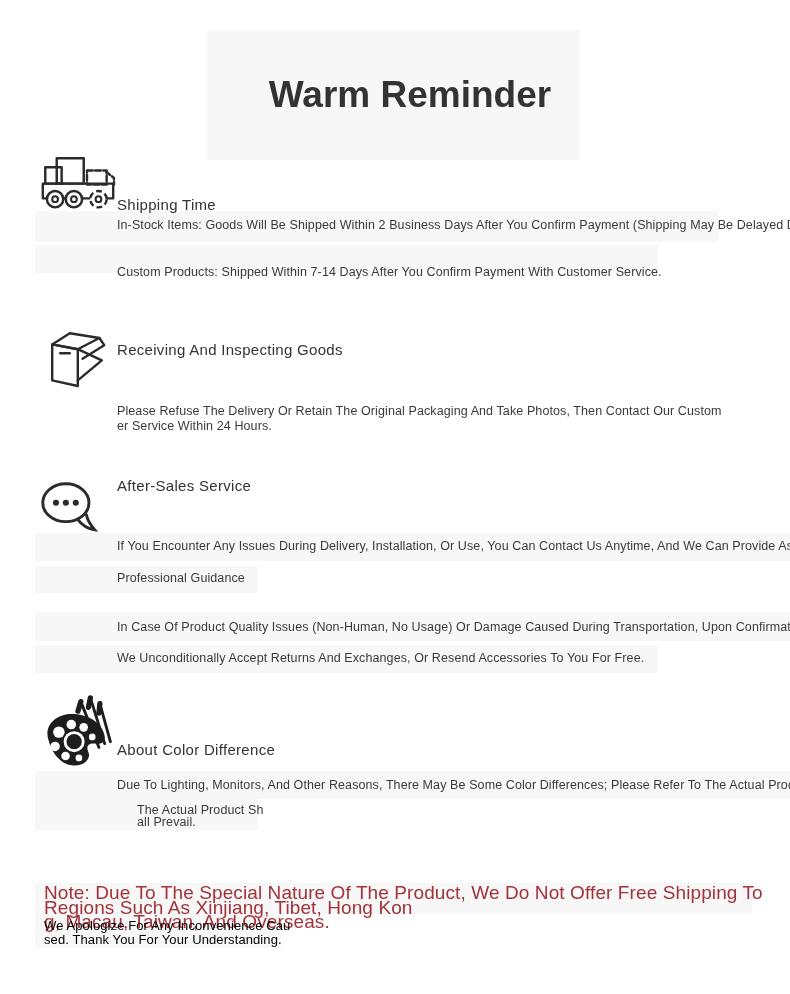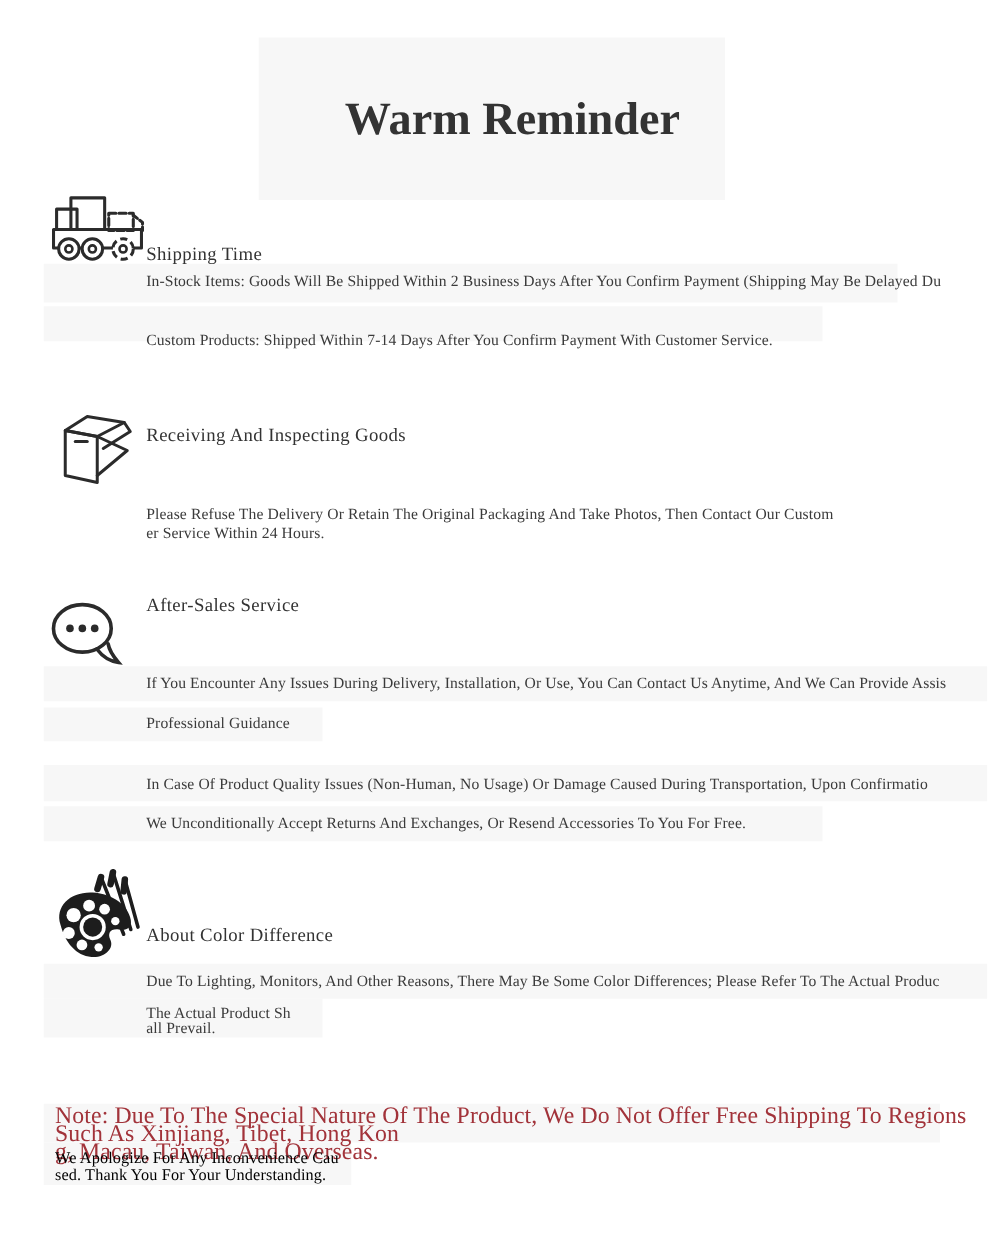--- a/index.html
+++ b/index.html
@@ -1,18 +1,18 @@
 <!DOCTYPE html>
 <html><head>
 <meta charset="utf-8">
 <style>
   html,body{margin:0;padding:0;background:#fff;}
   .canvas{
     position:relative;width:790px;height:994px;background:#ffffff;overflow:hidden;
-    font-family:Liberation Serif, serif;color:#3a3a3a;border-radius:21px;
+    font-family:Liberation Sans, sans-serif;color:#3a3a3a;border-radius:21px;
   }
   .strip{position:absolute;background:#f7f7f7;}
   .page-title{
     position:absolute;top:74px;left:20px;width:780px;height:46px;
     text-align:center;font-size:37px;font-weight:700;color:#333;letter-spacing:0px;
   }
   .icon{position:absolute;}
   .sec-h{
     position:absolute;left:117px;font-size:15px;color:#333;letter-spacing:.3px;
     white-space:nowrap;
@@ -125,21 +125,21 @@
         <circle cx="20" cy="55" r="5"></circle>
         <circle cx="31" cy="65" r="4.5"></circle>
         <circle cx="45" cy="67" r="3.5"></circle>
       </g>
       <circle cx="40" cy="50" r="11" fill="#ffffff"></circle>
       <circle cx="40" cy="50" r="8" fill="#1d1d1d"></circle>
     </svg>
   </div>
   <div class="sec-h" style="top:741px;">About Color Difference</div>
   <div class="p clip" style="top:778px;">Due To Lighting, Monitors, And Other Reasons, There May Be Some Color Differences; Please Refer To The Actual Produc</div>
-  <div class="p tight" style="top:805px;">The Actual Product Sh
+  <div class="p tight" style="top:805px;margin-left:20px;">The Actual Product Sh
 all Prevail.</div>
 
   <div class="note-red" style="top:886px;">Note: Due To The Special Nature Of The Product, We Do Not Offer Free Shipping To Regions Such As Xinjiang, Tibet, Hong Kon
 g, Macau, Taiwan, And Overseas.</div>
   <div class="note-gray" style="top:919px;">We Apologize For Any Inconvenience Cau
 sed. Thank You For Your Understanding.</div>
 
 </div>
 
 </body></html>

